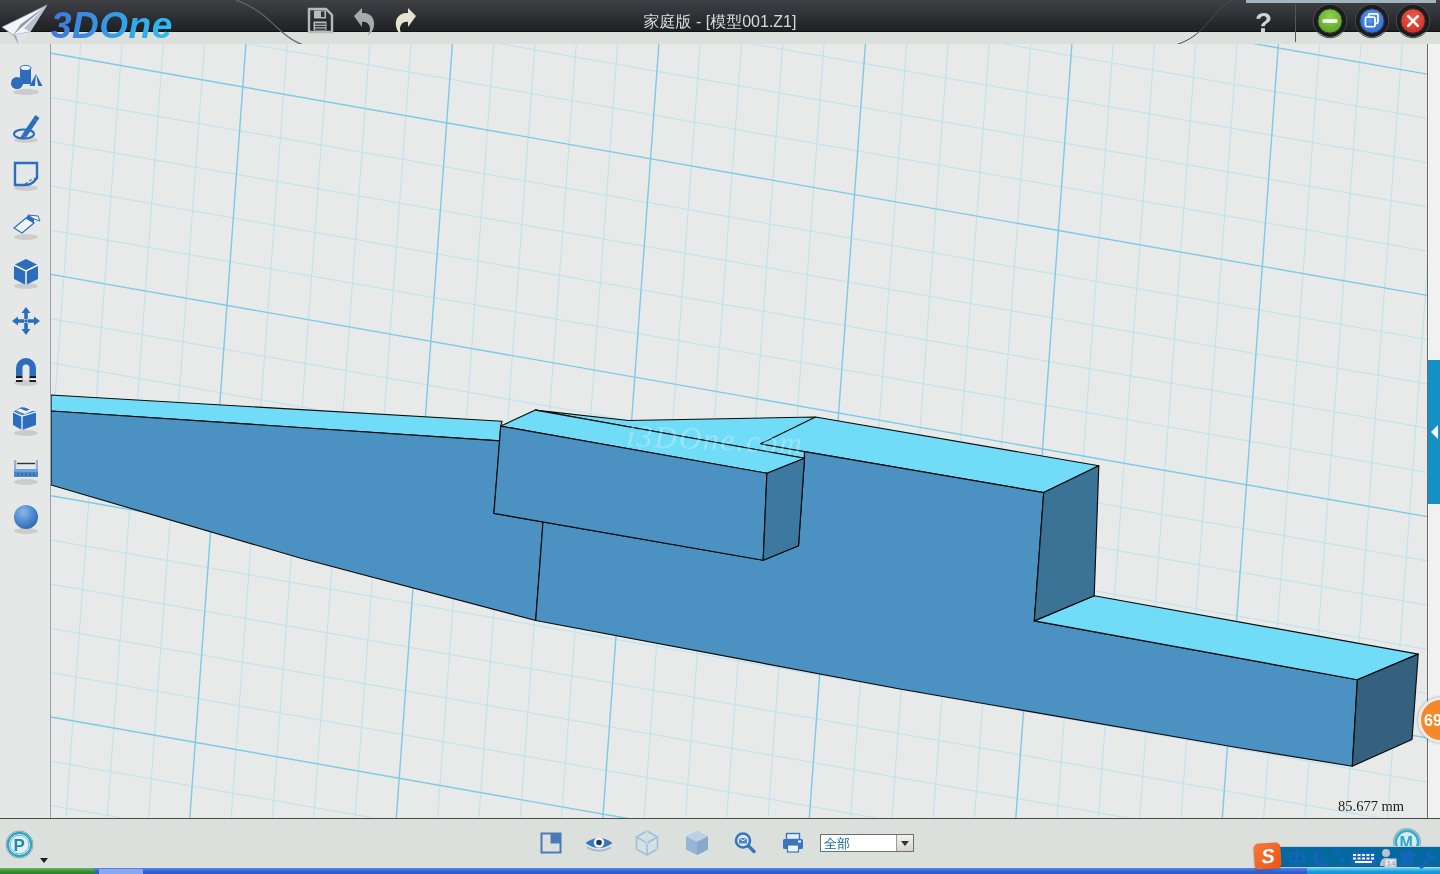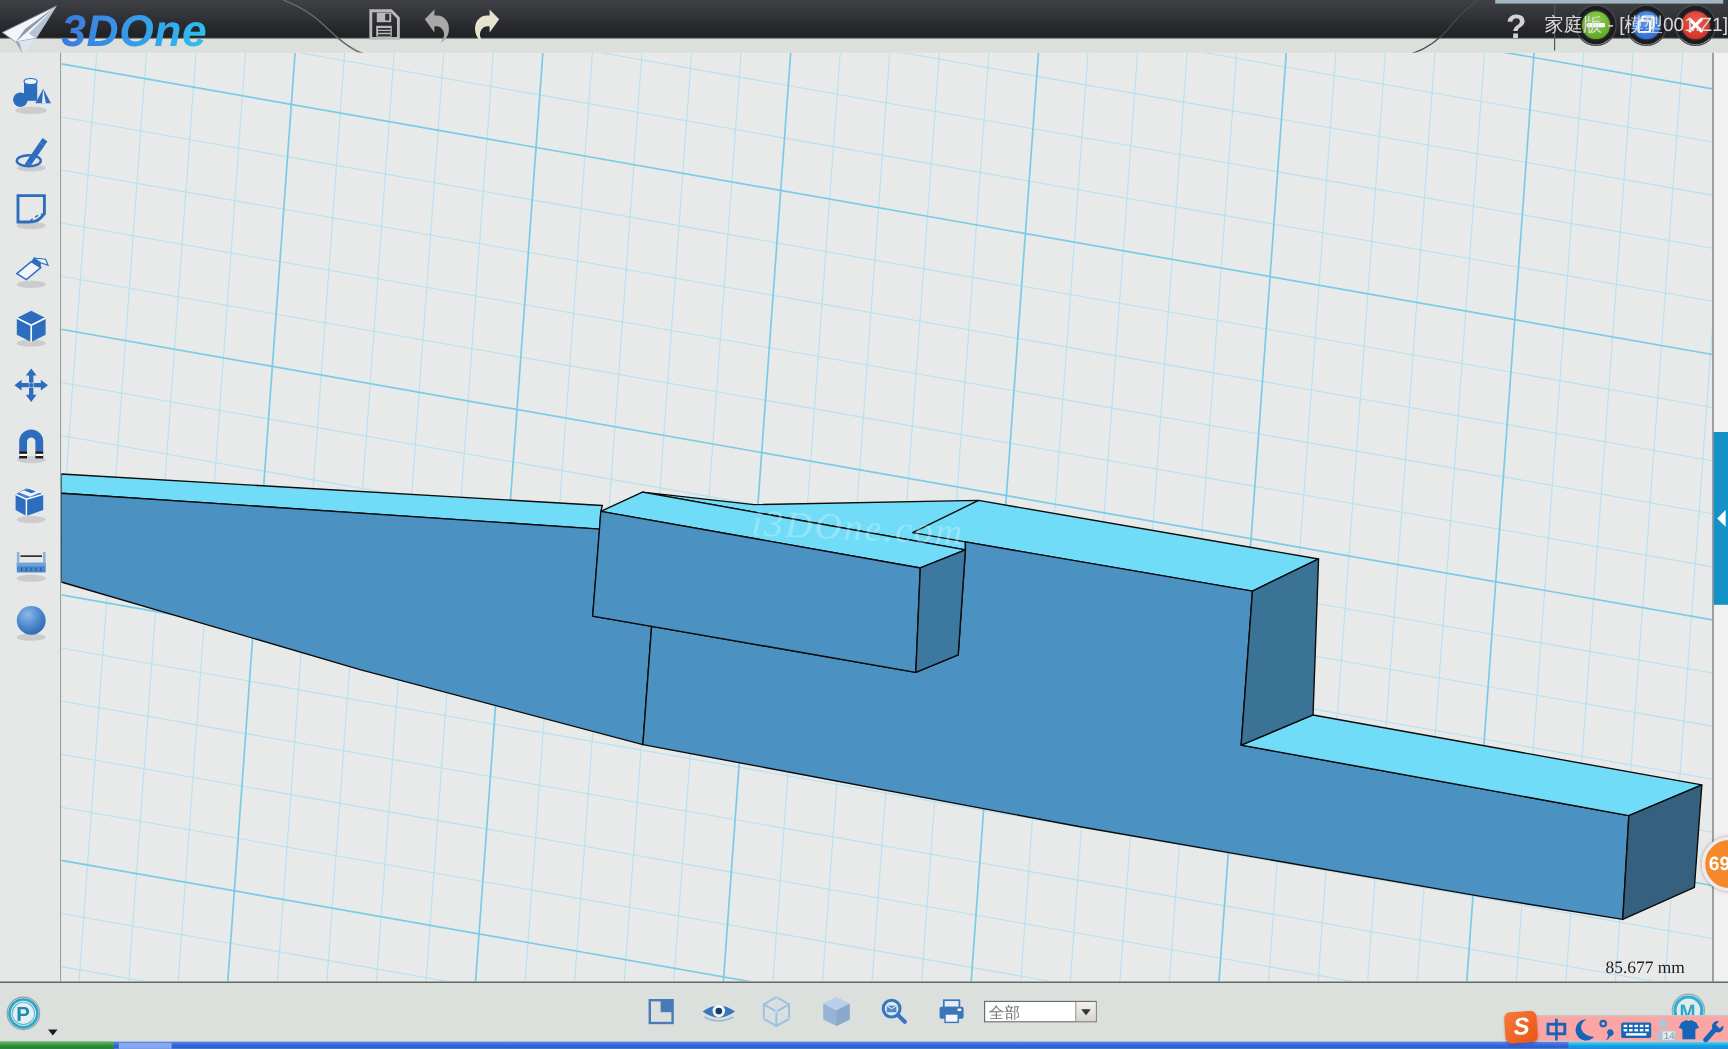--- a/index.html
+++ b/index.html
@@ -1,29 +1,29 @@
 <!DOCTYPE html>
 <html><head><meta charset="utf-8">
 <style>
 *{margin:0;padding:0;box-sizing:border-box}
 html,body{width:1440px;height:874px;overflow:hidden;font-family:"Liberation Sans",sans-serif;background:#dce0dd}
 #topbar{position:absolute;left:0;top:0;width:1440px;height:32px;background:linear-gradient(#3f4044,#323338 45%,#27282c 75%,#202125);border-bottom:1px solid #111}
-#title{position:absolute;left:0;top:0;width:1440px;height:44px;line-height:44px;text-align:right;color:#d9d9d9;font-size:16px}
+#title{position:absolute;left:0;top:0;width:1440px;height:44px;line-height:44px;text-align:center;color:#d9d9d9;font-size:16px}
 #toolbar{position:absolute;left:0;top:44px;width:51px;height:774px;background:#e6e7e7;border-right:1px solid #93a0a6}
 #canvas{position:absolute;left:51px;top:44px;width:1376px;height:774px;background:#e8e9e9;overflow:hidden}
 #rightcol{position:absolute;left:1427px;top:44px;width:13px;height:774px;background:#f1f1f1;border-left:1px solid #6b6b6b}
 #bluetab{position:absolute;left:1428px;top:360px;width:12px;height:144px;background:#1492c8}
 #bluetab svg{position:absolute;left:2px;top:64px}
 #bottombar{position:absolute;left:0;top:818px;width:1440px;height:50px;background:#dce0dd;border-top:1px solid #4a4a4a}
 #taskbar{position:absolute;left:0;top:868px;width:1440px;height:6px;background:linear-gradient(#5b84e8,#2f63d8 60%,#2b5cc8)}
 #tbgreen{position:absolute;left:0;top:868px;width:95px;height:6px;background:linear-gradient(#67b867,#2f8f2f 60%,#277f27);border-radius:0 3px 0 0}
 #tblight{position:absolute;left:99px;top:869px;width:44px;height:5px;background:#8aa8ee}
 #tbsogou{position:absolute;left:1307px;top:868px;width:133px;height:6px;background:linear-gradient(#6fd0f4,#17a0e4 55%,#1493d6)}
-#sogou{position:absolute;left:1278px;top:846px;width:162px;height:22px;background:#fca5a5;border:1px solid #c8c8c8;border-right:none}
-#dropdown{position:absolute;left:820px;top:15px;width:94px;height:18px;background:#fff;border:1px solid #6e6e6e;font-size:13px;color:#737373}
+#sogou{position:absolute;left:1278px;top:846px;width:162px;height:22px;background:#0369a1;border:1px solid #c8c8c8;border-right:none}
+#dropdown{position:absolute;left:820px;top:15px;width:94px;height:18px;background:#fff;border:1px solid #6e6e6e;font-size:13px;color:#0369a1}
 #dropdown .lbl{position:absolute;left:3px;top:1px;font-size:13px;line-height:15px}
 #dropdown .btn{position:absolute;right:0;top:0;width:17px;height:16px;background:linear-gradient(#f2f1ee,#d8d4cc);border-left:1px solid #9a9a9a}
 #dropdown .btn:after{content:"";position:absolute;left:4px;top:6px;border-left:4px solid transparent;border-right:4px solid transparent;border-top:5px solid #333}
 </style></head>
 <body>
 
 <div id="topbar">
 <svg width="1440" height="44" style="position:absolute;left:0;top:0">
 <defs>
 <linearGradient id="lg3d" x1="0" y1="0" x2="1" y2="0">

